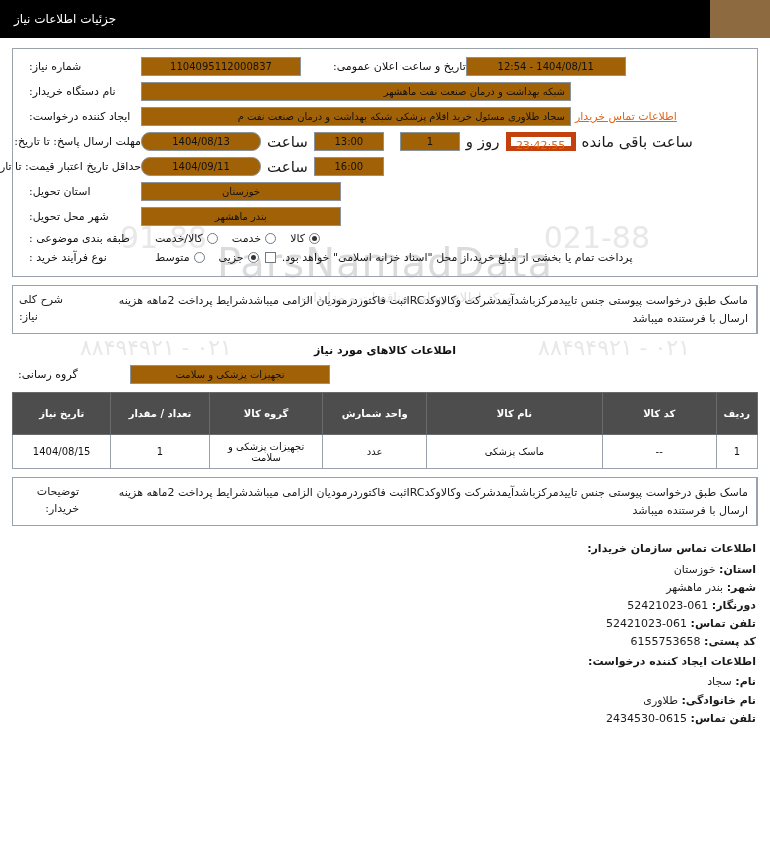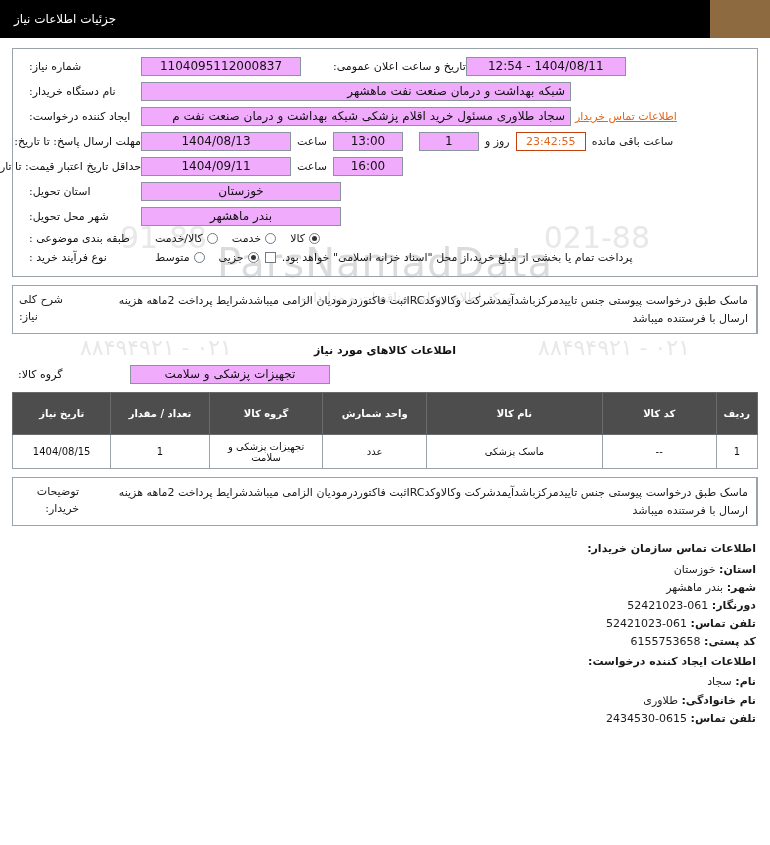--- a/index.html
+++ b/index.html
@@ -92,46 +92,46 @@
   .lbl {
     text-align: left;
     font-size: 11px;
     color: #111;
     white-space: nowrap;
     padding-left: 6px;
   }
   .lbl-w { width: 118px; }
   .field {
     border: 1px solid #8a949d;
-    background: #f0abfc;
+    background: #a16207;
     height: 19px;
     line-height: 17px;
-    font-size: 12px;
+    font-size: 10px;
     padding: 0 5px;
     text-align: center;
     color: #111;
     overflow: hidden;
     white-space: nowrap;
   }
   .field.right { text-align: right; }
-  .f-150 { width: 150px; }
+  .f-150 { width: 120px; border-radius: 9px; }
   .f-160 { width: 160px; }
   .f-200 { width: 200px; }
   .f-430 { width: 430px; }
   .f-60  { width: 60px; }
   .f-70  { width: 70px; }
   .mini-lbl {
-    font-size: 11px;
+    font-size: 15px;
     padding: 0 6px;
     white-space: nowrap;
   }
   .link { color: #e2661a; }
   .remaining {
     color: #e2661a;
-    border: 1px solid #c2410c;
+    border: 5px solid #c2410c;
     background: #fff;
     width: 70px;
     height: 19px;
     line-height: 17px;
     text-align: center;
     font-size: 11px;
   }
 
   
   .radio-group { display: flex; align-items: center; }
@@ -386,21 +386,21 @@
   <div class="desc-box">
     <div class="desc-body">ماسک طبق درخواست پیوستی جنس تاییدمرکزباشدآیمدشرکت وکالاوکدIRCثبت فاکتوردرمودیان الزامی میباشدشرایط پرداخت 2ماهه هزینه ارسال با فرستنده میباشد</div>
     <div class="desc-label">شرح کلی نیاز:</div>
   </div>
 
   <div class="section-title">اطلاعات کالاهای مورد نیاز</div>
 
   <div class="group-row">
     <div style="flex:1"></div>
     <div class="field f-200">تجهیزات پزشکی و سلامت</div>
-    <div class="lbl lbl-w">گروه کالا:</div>
+    <div class="lbl lbl-w">گروه رسانی:</div>
   </div>
 
   <table class="items">
     <thead>
       <tr>
         <th style="width:40px">ردیف</th>
         <th style="width:110px">کد کالا</th>
         <th style="width:170px">نام کالا</th>
         <th style="width:100px">واحد شمارش</th>
         <th style="width:110px">گروه کالا</th>

